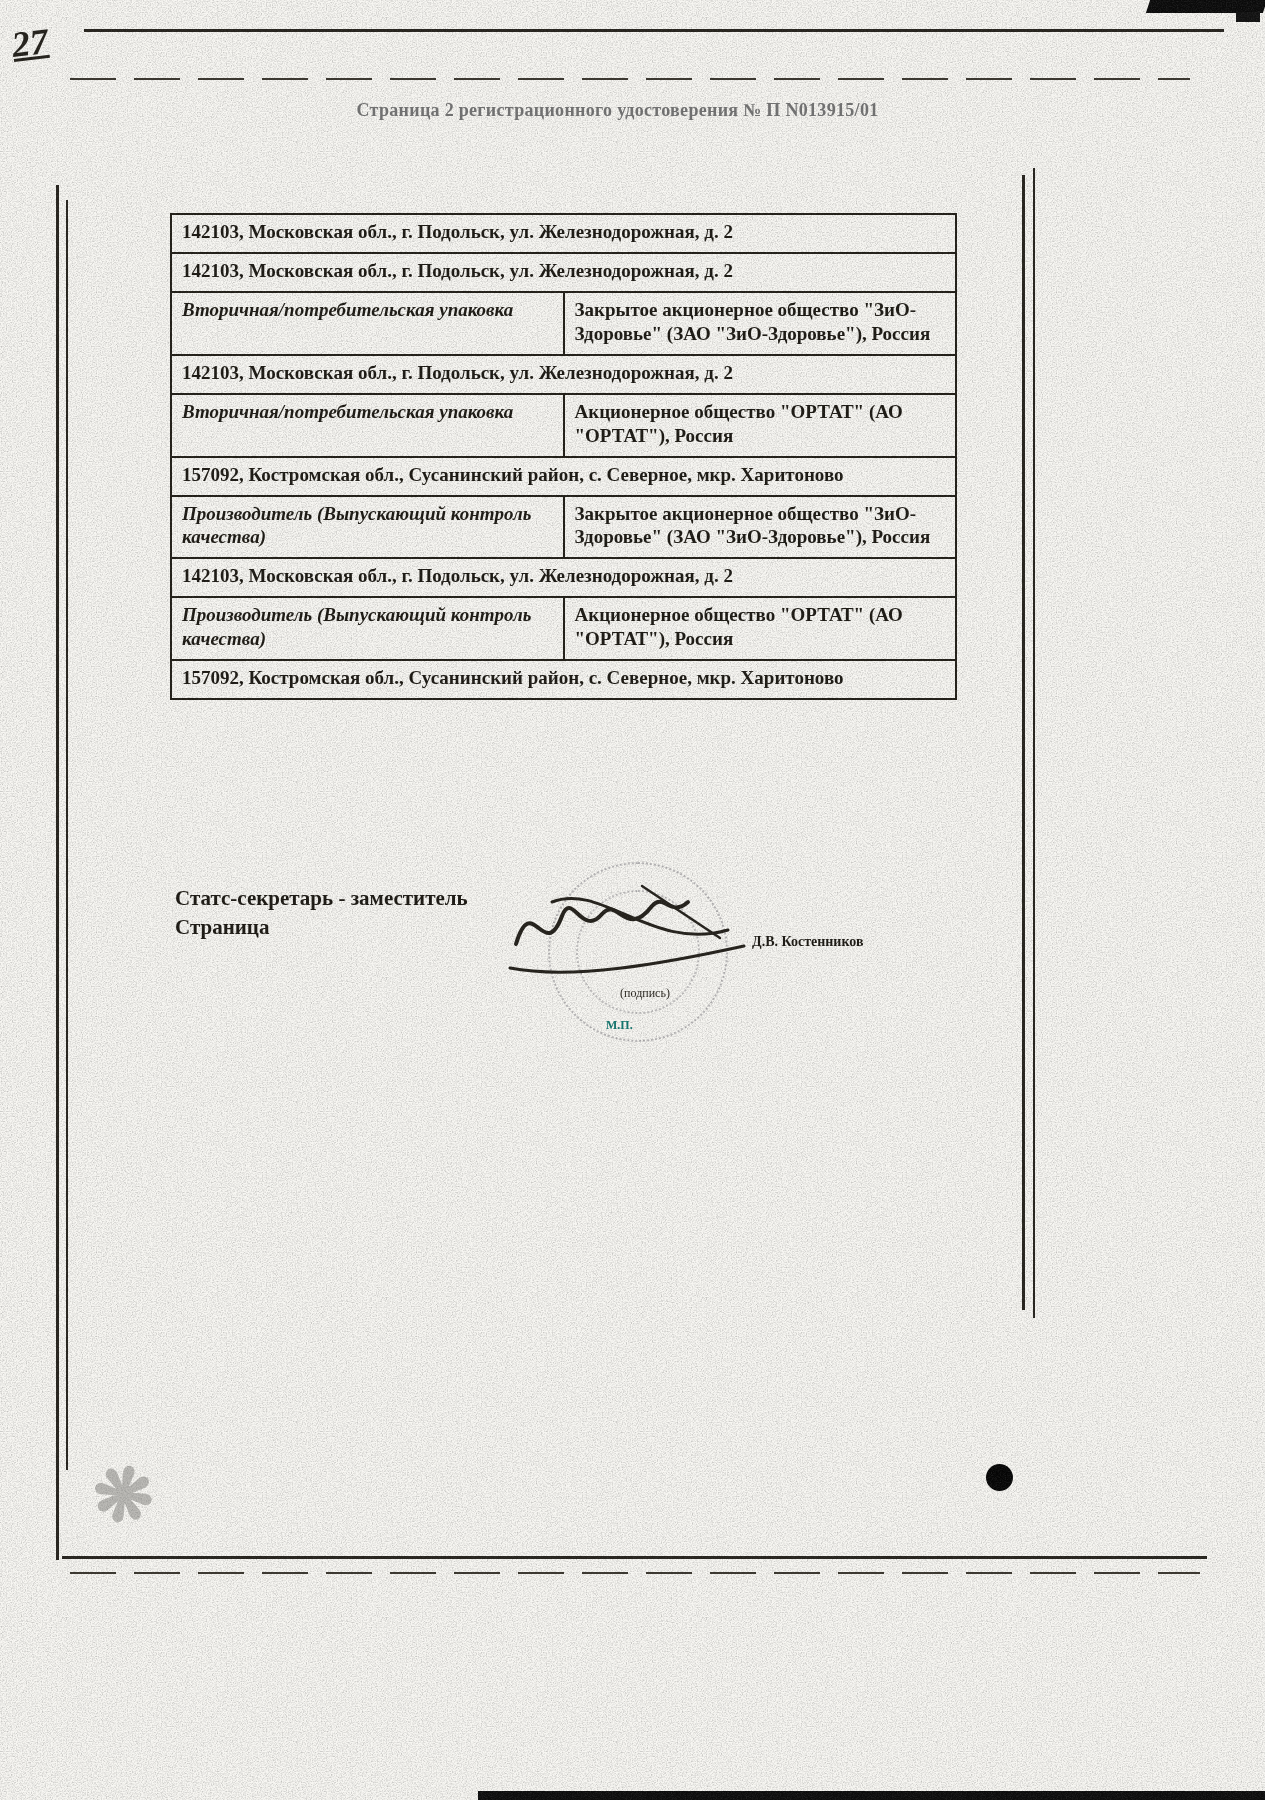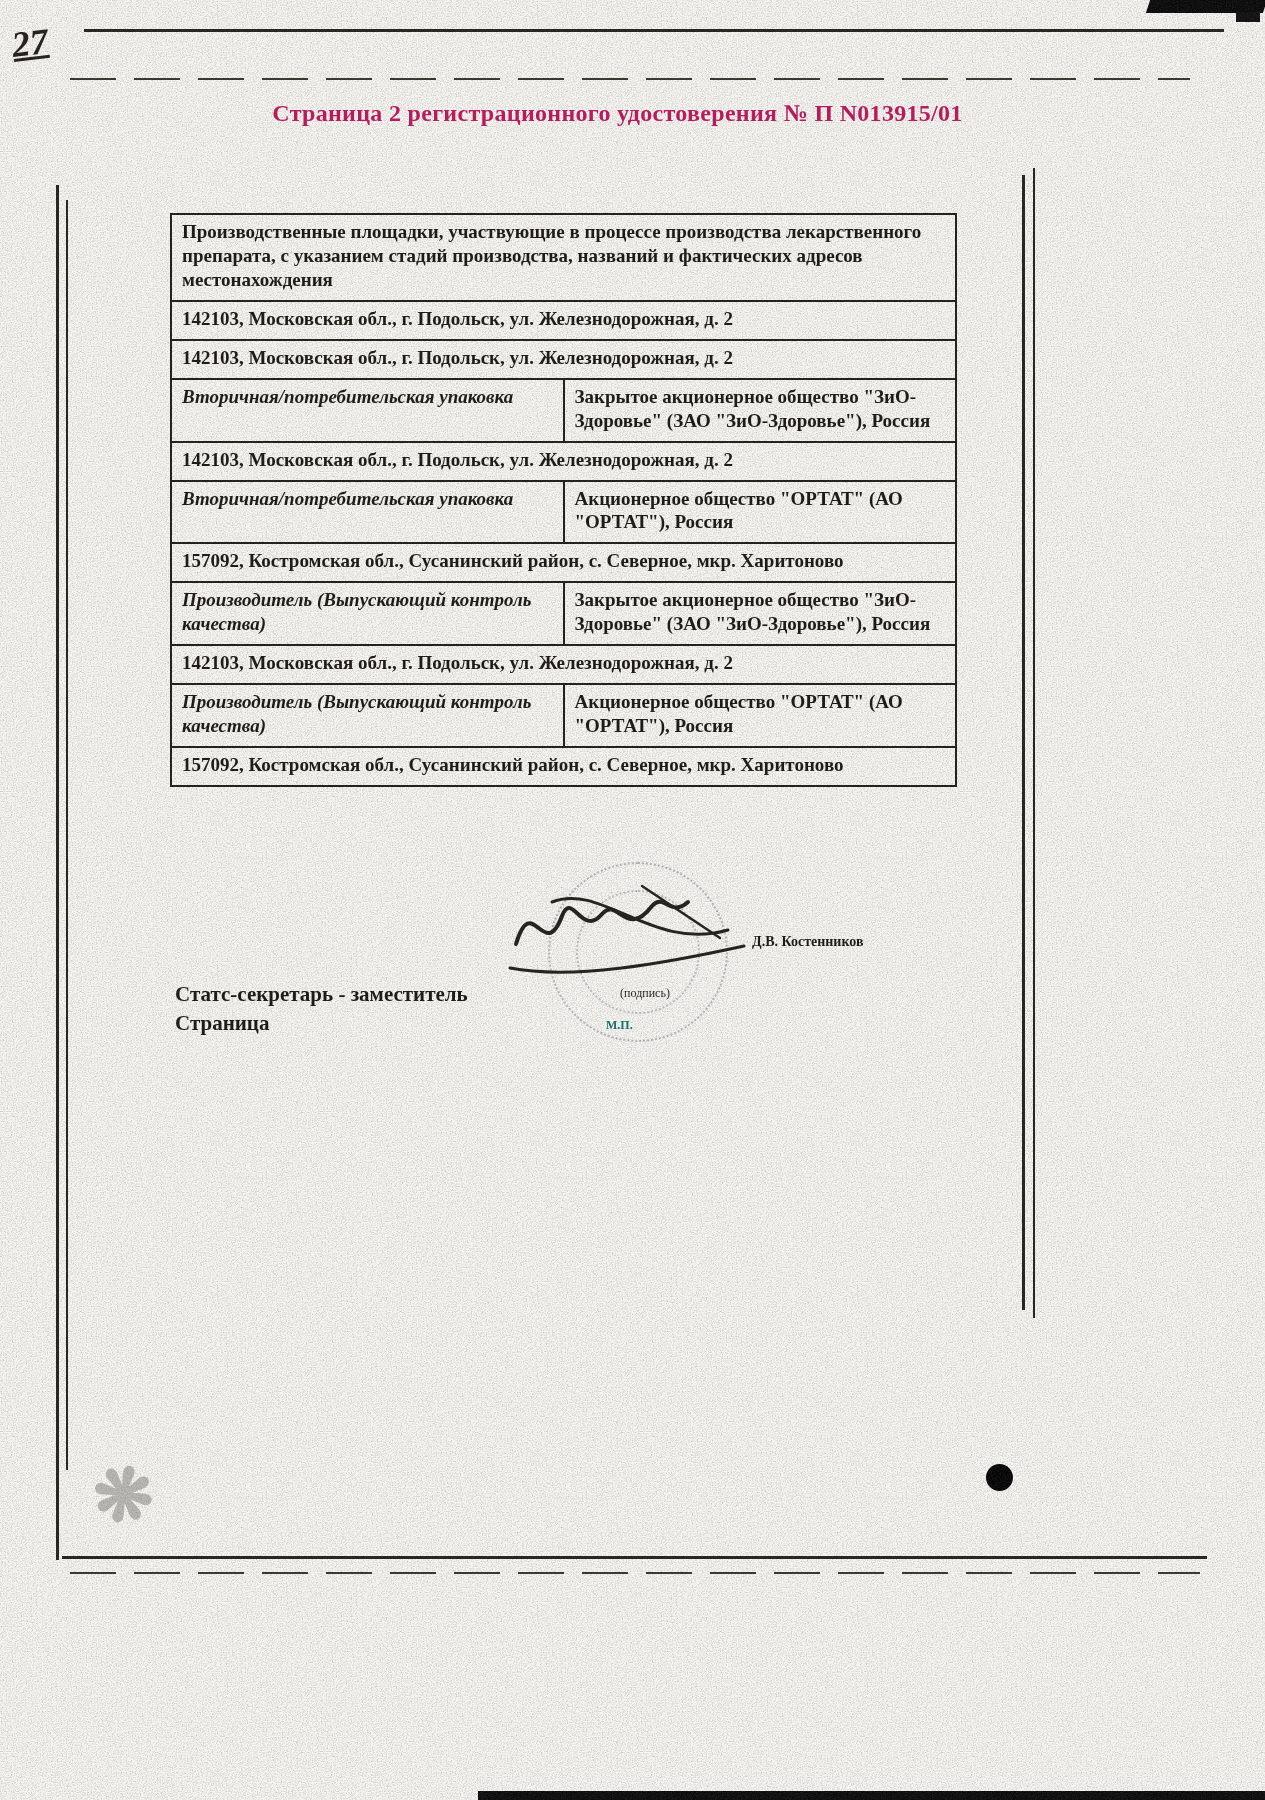--- a/index.html
+++ b/index.html
@@ -14,36 +14,36 @@
     position:absolute; height:2px;
     background:repeating-linear-gradient(90deg,#3a362e 0 46px, rgba(0,0,0,0) 46px 64px);
   }
   .handwritten {
     position:absolute; left:12px; top:22px; font-size:36px; font-weight:bold;
     font-style:italic; transform:rotate(-7deg); color:#23201a;
     text-decoration:underline;
   }
   .page-title {
     position:absolute; top:100px; left:0; width:1235px; text-align:center;
-    font-size:24px; font-weight:bold; letter-spacing:.3px; color:#be185d;
+    font-size:18px; font-weight:bold; letter-spacing:.3px; color:#737373;
   }
   table.sites {
     position:absolute; left:170px; top:213px; width:787px;
     border-collapse:collapse; table-layout:fixed;
   }
   table.sites td {
     border:2px solid #211e17; padding:5px 10px 8px 10px;
     font-size:19px; font-weight:bold; line-height:1.26; vertical-align:top;
     color:#1b1812; word-wrap:break-word;
   }
   td.stage { width:56%; font-style:italic; }
   td.company { width:44%; }
   td.hdr, td.addr { }
   .sig-left {
-    position:absolute; left:175px; top:980px; font-size:21px; font-weight:bold;
+    position:absolute; left:175px; top:884px; font-size:21px; font-weight:bold;
     line-height:1.4; color:#1b1812;
   }
   .sig-name {
     position:absolute; left:752px; top:934px; font-size:14px; font-weight:bold;
     color:#1b1812;
   }
   .sig-caption {
     position:absolute; left:560px; top:986px; width:170px; text-align:center;
     font-size:12px; color:#2a2720;
   }
@@ -83,23 +83,20 @@
 
   <div class="page-title">Страница 2 регистрационного удостоверения № П N013915/01</div>
 
   <div class="line" style="left:56px; top:185px; width:3px; height:1375px;"></div>
   <div class="line" style="left:66px; top:200px; width:2px; height:1270px;"></div>
   <div class="line" style="left:1022px; top:175px; width:3px; height:1135px;"></div>
   <div class="line" style="left:1033px; top:168px; width:2px; height:1150px;"></div>
 
   <table class="sites">
     <tbody>
-        <tr>
-      <td colspan="2" class="hdr">Производственные площадки, участвующие в процессе производства лекарственного препарата, с указанием стадий производства, названий и фактических адресов местонахождения</td>
-    </tr>
 
     <tr>
       <td colspan="2" class="addr">142103, Московская обл., г. Подольск, ул. Железнодорожная, д. 2</td>
     </tr>
 
     <tr>
       <td colspan="2" class="addr">142103, Московская обл., г. Подольск, ул. Железнодорожная, д. 2</td>
     </tr>
 
     <tr>

